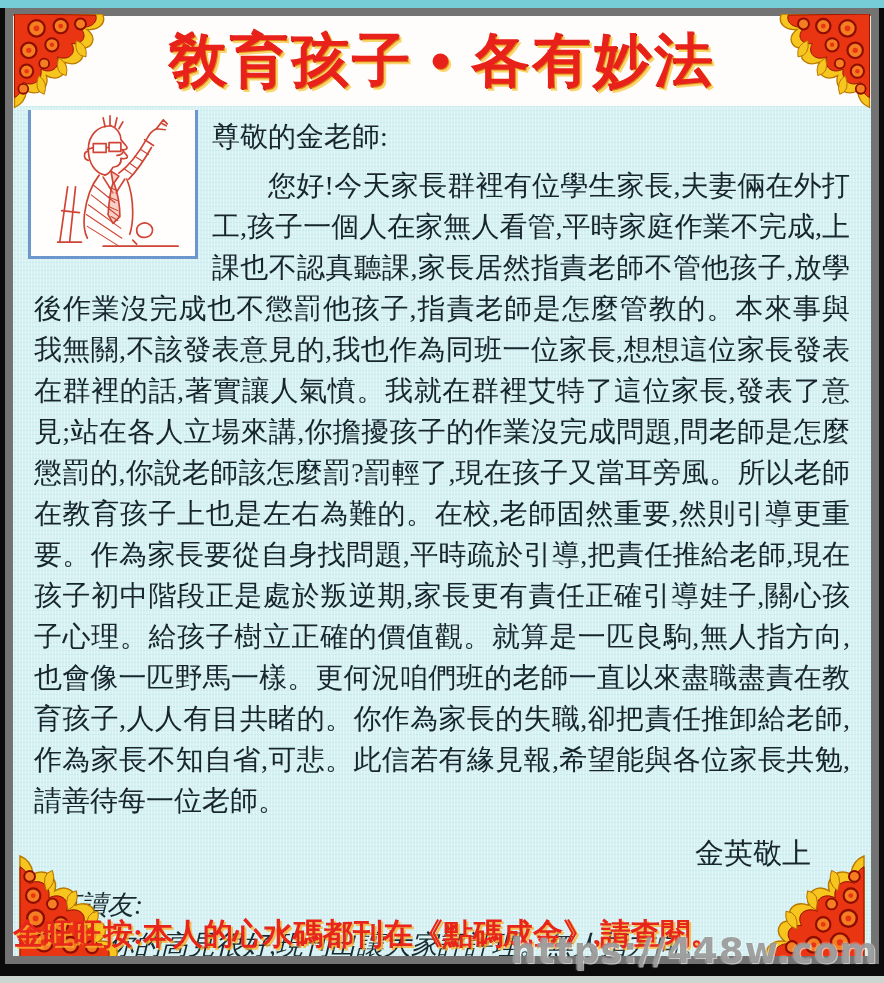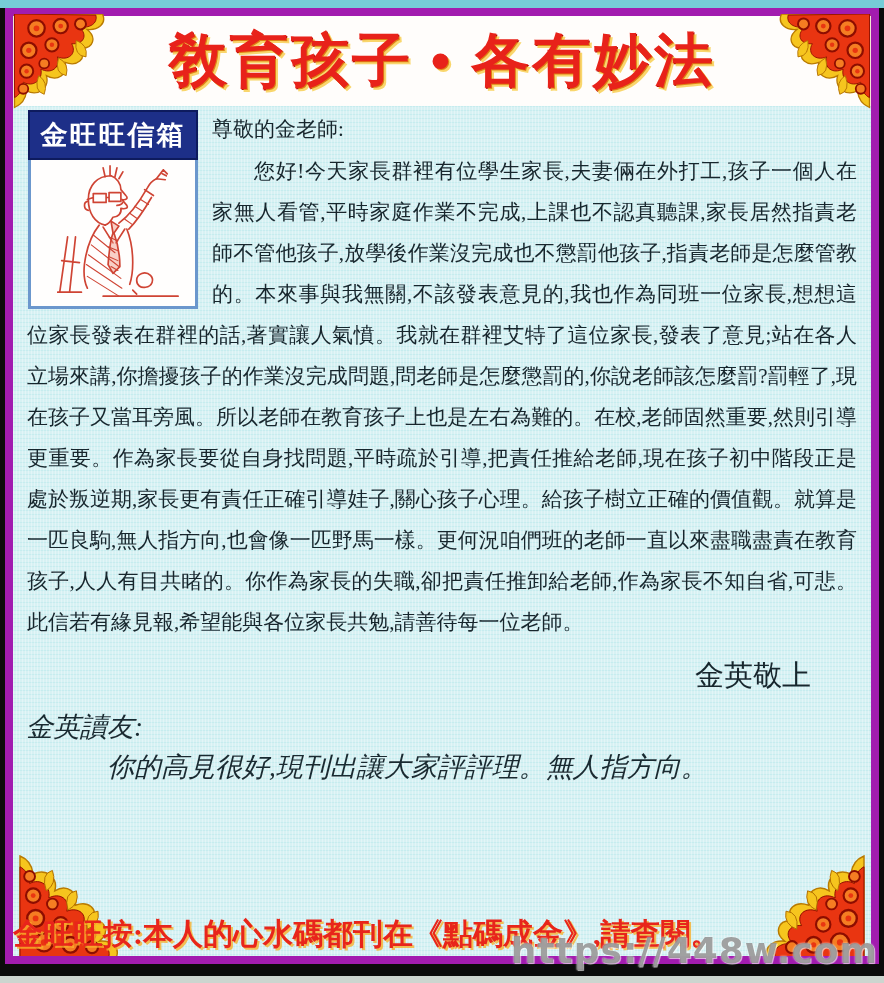--- a/index.html
+++ b/index.html
@@ -4,21 +4,21 @@
 <style>
   html,body{margin:0;padding:0;background:#222;}
   .page{
     position:relative;width:884px;height:983px;background:#0b0b0b;
     overflow:hidden;font-family:"Liberation Serif",serif;
   }
   .top-strip{position:absolute;top:0;left:0;right:0;height:8px;background:#76ccd7;}
   .bottom-strip{position:absolute;bottom:0;left:0;right:0;height:7px;background:#ccd5cf;}
   .sheet{
     position:absolute;top:8px;left:5px;width:874px;height:956px;
-    border:8px solid #a21caf;background:#ffffff;box-sizing:border-box;
+    border:8px solid #737373;background:#ffffff;box-sizing:border-box;
   }
   .title-band{
     position:relative;height:90px;background:#fffdfb;
     display:flex;align-items:center;justify-content:center;
   }
   .page-title{
     margin:0;font-size:58px;font-weight:900;color:#e8221a;letter-spacing:3px;
     text-shadow:3px 3px 0 rgba(246,193,30,.65),1px 1px 0 #b50e00;
     white-space:nowrap;
   }
@@ -37,21 +37,21 @@
     overflow:hidden;
   }
   .mailbox{float:left;width:170px;margin:2px 14px 4px 2px;}
   .mailbox-label{
     background:#1d2f88;border:2px solid #0e1b5e;color:#ffffff;
     font-family:"Liberation Sans",sans-serif;font-weight:bold;font-size:27px;
     text-align:center;padding:5px 0;letter-spacing:2px;
   }
   .mailbox-pic{border:3px solid #6b97cd;border-top:none;background:#fffefd;height:146px;}
   .mailbox-pic svg{display:block;width:100%;height:100%;}
-  .letter p{margin:1px;font-size:21px;line-height:41px;text-align:justify;color:#17262d;}
+  .letter p{margin:8px;font-size:28px;line-height:41px;text-align:justify;color:#17262d;}
   .letter .letter-body{text-indent:2em;}
   .sig-letter{margin:9px;text-align:right;padding-right:38px;font-size:29px;line-height:46px;color:#17262d;}
   .reply{font-style:italic;}
   .reply p{margin:0;font-size:27px;line-height:40px;color:#1a2a31;}
   .reply .reply-body{text-indent:3em;}
   .footer-note{
     position:absolute;left:0;right:0;bottom:3px;z-index:4;margin:0;
     text-align:left;color:#e8251b;font-weight:bold;font-size:30px;line-height:38px;
     text-shadow:2px 2px 0 rgba(249,176,44,.8);
   }
@@ -102,21 +102,20 @@
         </svg>
       <svg class="corner tr" viewBox="0 0 110 100">
           <use href="#flame-corner"></use>
         </svg>
       <h1 class="page-title">敎育孩子 • 各有妙法</h1>
     </div>
 
     <div class="body-area">
 
       <div class="mailbox">
-        <div class="mailbox-label">金旺旺信箱</div>
         <div class="mailbox-pic">
           <svg viewBox="0 0 160 148">
             <g fill="none" stroke="#cf4434" stroke-width="1.7" stroke-linecap="round" stroke-linejoin="round">
               <path d="M70,8 l2,9 M77,6 l0,10 M84,8 l-2,9 M90,12 l-4,7"></path>
               <path d="M78,16 C64,16 55,26 55,40 C55,54 62,64 72,66"></path>
               <path d="M78,16 C84,18 88,24 88,30 L93,36 C96,39 93,41 89,40 L94,46 C96,49 92,50 88,49 C89,54 85,58 80,58 C78,62 75,65 72,66"></path>
               <path d="M60,34 h13 v9 h-13 z M76,33 h12 v9 h-12 z M73,38 h3 M60,38 l-6,2"></path>
               <path d="M54,42 c-4,1 -4,8 1,9"></path>
               <path d="M84,46 c3,0 5,-1 6,-3"></path>
               <path d="M86,64 C97,56 107,42 115,28 C117,24 120,21 124,19"></path>

